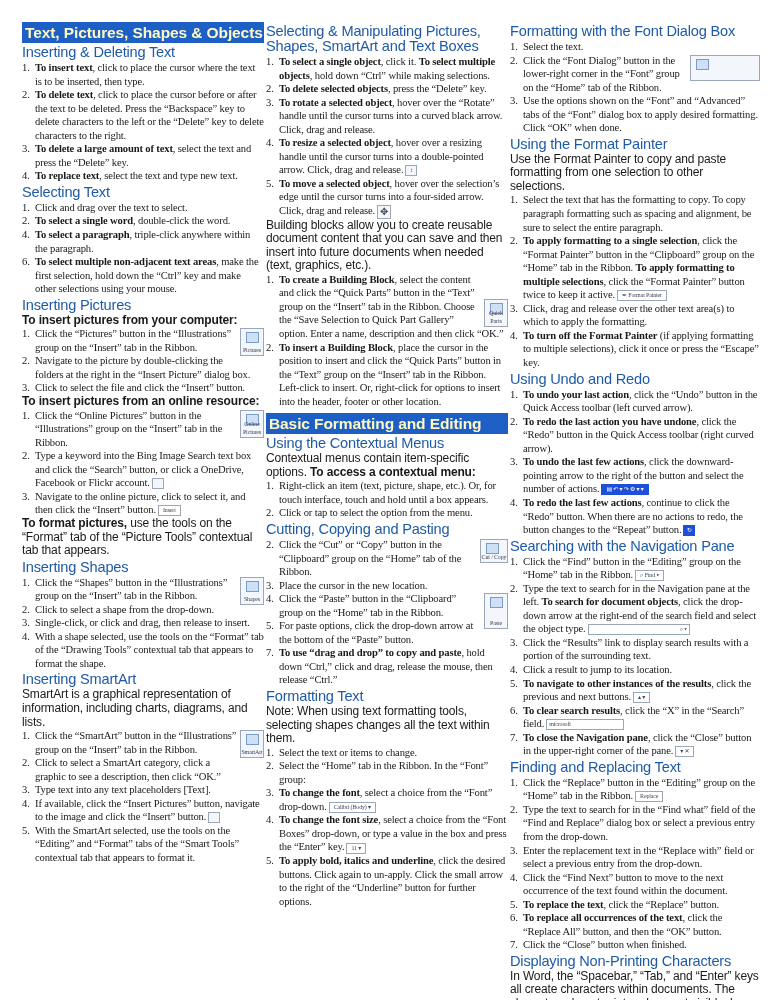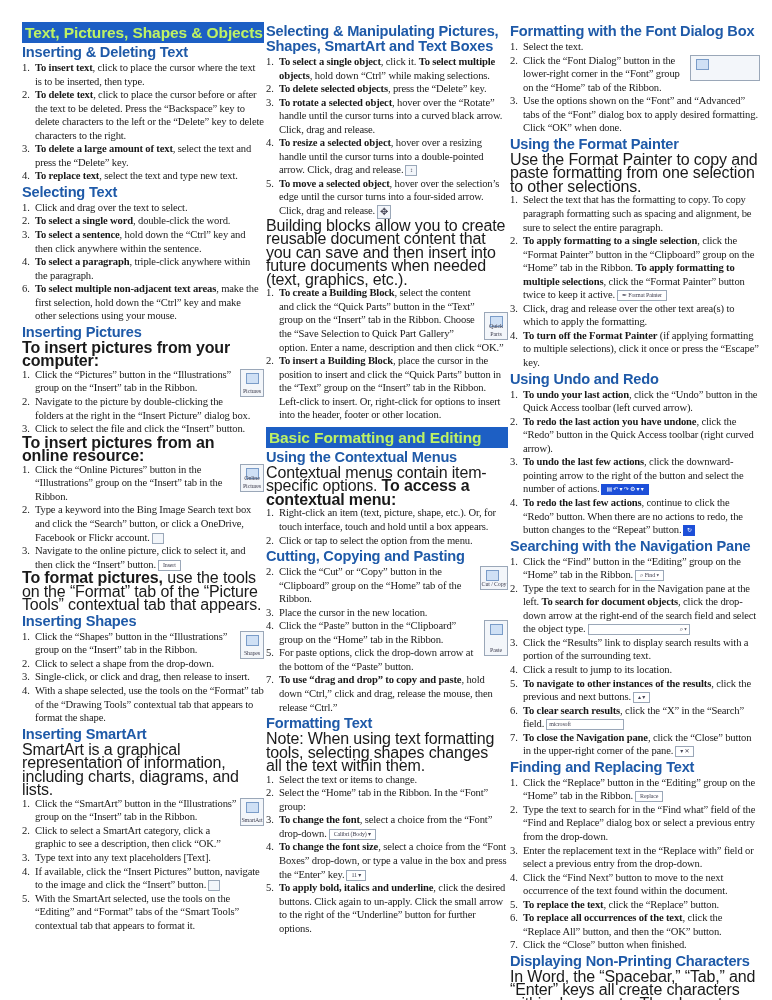--- a/index.html
+++ b/index.html
@@ -2,24 +2,24 @@
 <html><head>
 <meta charset="utf-8">
 <style>
   html, body { margin:0; padding:0; background:#ffffff; }
   body { width:772px; height:1000px; overflow:hidden; position:relative;
          font-family:"Liberation Sans", sans-serif; color:#1a1a1a; }
   .col { position:absolute; top:22px; }
   #col1 { left:22px; width:242px; }
   #col2 { left:266px; width:242px; }
   #col3 { left:510px; width:250px; }
-  .bar { background:#1d5fc4; color:#bef264; font-weight:bold; font-size:15.5px;
+  .bar { background:#1d5fc4; color:#fef9c3; font-weight:bold; font-size:15.5px;
          line-height:21px; padding:0 3px; margin:0 0 1px 0; white-space:nowrap; letter-spacing:-0.1px; }
-  h2 { margin:2px 0 1px 0; color:#1f5aa8; font-size:14.6px; line-height:15px; font-weight:bold; letter-spacing:-0.2px; }
-  p { margin:0; font-size:16px; line-height:13.55px; letter-spacing:-0.15px; }
+  h2 { margin:2px 0 1px 0; color:#1f5aa8; font-size:14.6px; line-height:15px; font-weight:normal; letter-spacing:-0.2px; }
+  p { margin:0; font-size:12px; line-height:13.55px; letter-spacing:-0.15px; }
   p.sub { font-weight:bold; }
   ol { margin:0; padding:0; list-style:none;font-family:Liberation Serif, serif; }
   li { font-size:10.6px; line-height:13.55px; padding-left:13px; text-indent:-13px; letter-spacing:-0.15px; }
   li .n { display:inline-block; width:13px; text-indent:0; }
   b { font-weight:bold; }
   .ico { display:inline-block; vertical-align:middle; border:1px solid #9aa7b8; background:#f3f6fa;
          font-size:6px; line-height:8px; color:#445; text-indent:0; text-align:center; margin-left:2px; }
   .ico.big { width:22px; height:26px; float:right; margin:1px 0 0 3px; position:relative; }
   .ico.big::before { content:""; position:absolute; left:5px; top:3px; width:11px; height:9px; background:#cfe0f5; border:1px solid #7a9cc8; }
   .ico.big span { position:absolute; bottom:1px; left:0; right:0; }
@@ -40,21 +40,20 @@
     <li><span class="n">1.</span><b>To insert text</b><span>, click to place the cursor where the text is to be inserted, then type.</span></li>
     <li><span class="n">2.</span><b>To delete text</b><span>, click to place the cursor before or after the text to be deleted. Press the “Backspace” key to delete characters to the left or the “Delete” key to delete characters to the right.</span></li>
     <li><span class="n">3.</span><b>To delete a large amount of text</b><span>, select the text and press the “Delete” key.</span></li>
     <li><span class="n">4.</span><b>To replace text</b><span>, select the text and type new text.</span></li>
   </ol>
 
   <h2>Selecting Text</h2>
   <ol>
     <li><span class="n">1.</span><b></b><span>Click and drag over the text to select.</span></li>
     <li><span class="n">2.</span><b>To select a single word</b><span>, double-click the word.</span></li>
-    <li><span class="n">3.</span><b>To select a sentence</b><span>, hold down the “Ctrl” key and then click anywhere within the sentence.</span></li>
     <li><span class="n">4.</span><b>To select a paragraph</b><span>, triple-click anywhere within the paragraph.</span></li>
     <li><span class="n">6.</span><b>To select multiple non-adjacent text areas</b><span>, make the first selection, hold down the “Ctrl” key and make other selections using your mouse.</span></li>
   </ol>
 
   <h2>Inserting Pictures</h2>
   <p class="sub">To insert pictures from your computer:</p>
   <ol>
     <li><span class="ico big">
           <span>Pictures</span>
         </span><span class="n">1.</span><span>Click the “Pictures” button in the “Illustrations” group on the “Insert” tab in the Ribbon.</span></li>

